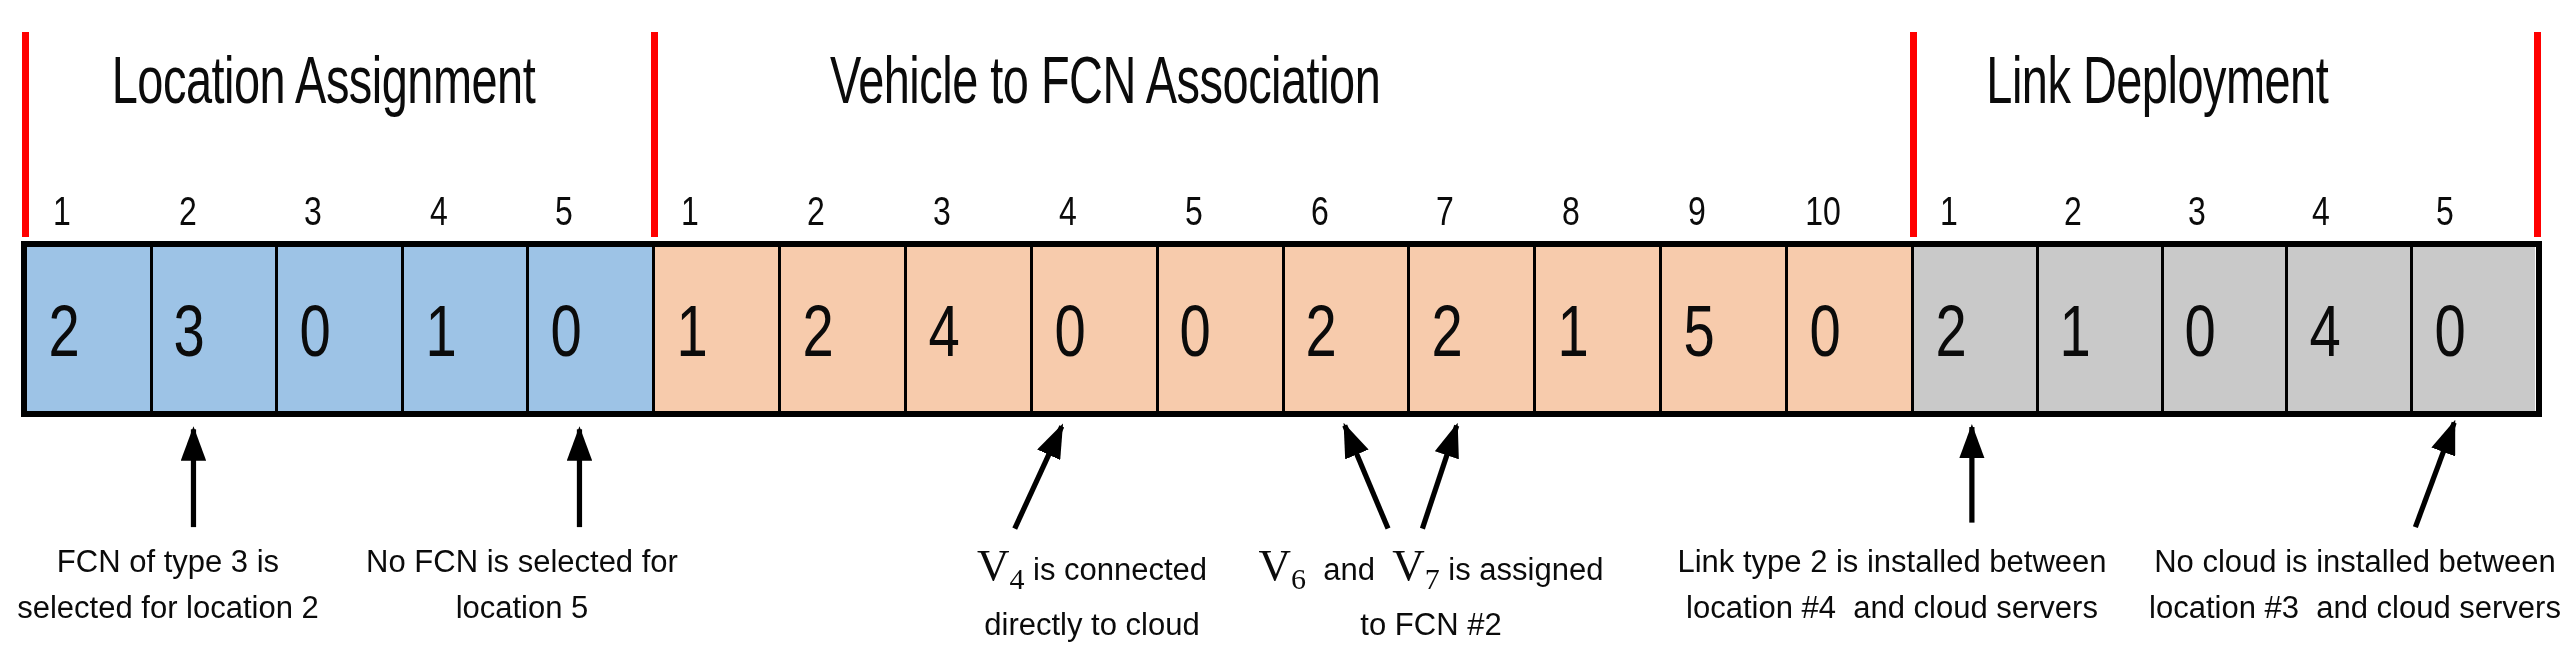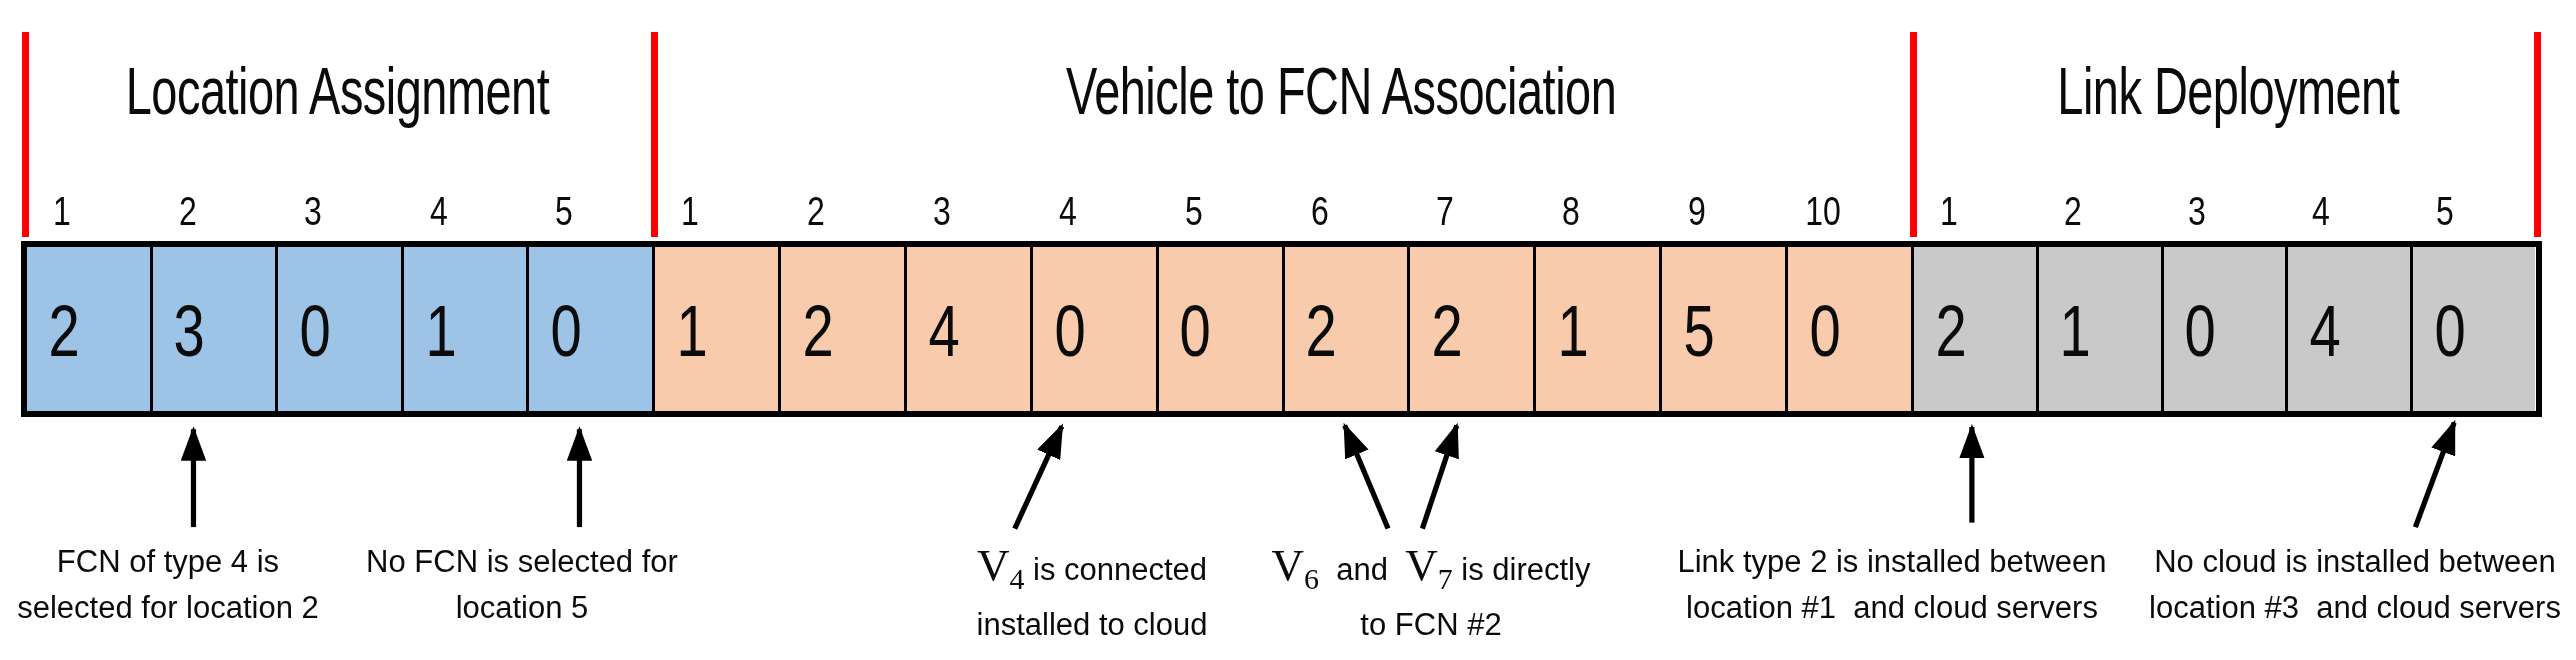--- a/index.html
+++ b/index.html
@@ -4,21 +4,21 @@
 <style>
   html,body{margin:0;padding:0;background:#ffffff;}
   .canvas{
     position:relative;width:2576px;height:660px;background:#ffffff;
     font-family:"Liberation Sans",sans-serif;color:#0b0b0b;overflow:hidden;
   }
   
   .rl{position:absolute;top:32px;height:205px;width:6.7px;background:var(--divider,#ff0000);}
   .rl0{left:22.4px;} .rl1{left:651px;} .rl2{left:1910px;} .rl3{left:2534px;}
   
-  .hdr{position:absolute;top:39px;height:81px;display:flex;align-items:center;justify-content:center;margin-top:11px;}
+  .hdr{position:absolute;top:39px;height:81px;display:flex;align-items:center;}
   .hdr0{left:21px;width:633px;}
   .hdr1{left:712px;width:1259px;}
   .hdr2{left:1913px;width:630px;}
   .hdr-txt{font-size:67px;font-weight:400;transform:scaleX(0.70);white-space:pre;letter-spacing:-0.7px;}
   
   .idxrow{position:absolute;top:178px;height:57px;display:flex;}
   .idx0{left:28px;width:628px;}
   .idx1{left:656px;width:1259px;}
   .idx2{left:1915px;width:621px;}
   .icell{position:relative;flex:1;}
@@ -207,21 +207,21 @@
     </defs>
     <line x1="258" y1="706" x2="258" y2="575" stroke="#000" stroke-width="7" marker-end="url(#ah)"></line>
     <line x1="775" y1="706" x2="775" y2="575" stroke="#000" stroke-width="7" marker-end="url(#ah)"></line>
     <line x1="1358" y1="708" x2="1421" y2="571" stroke="#000" stroke-width="7" marker-end="url(#ah)"></line>
     <line x1="1858" y1="708" x2="1800" y2="570" stroke="#000" stroke-width="7" marker-end="url(#ah)"></line>
     <line x1="1904" y1="708" x2="1950" y2="570" stroke="#000" stroke-width="7" marker-end="url(#ah)"></line>
     <line x1="2640" y1="700" x2="2640" y2="572" stroke="#000" stroke-width="7" marker-end="url(#ah)"></line>
     <line x1="3234" y1="706" x2="3286" y2="566" stroke="#000" stroke-width="7" marker-end="url(#ah)"></line>
   </svg>
 
-  <div class="ann a0"><div class="ann-line"><span class="plain">FCN of type 4 is</span></div><div class="ann-line"><span class="plain">selected for location 2</span></div></div>
+  <div class="ann a0"><div class="ann-line"><span class="plain">FCN of type 3 is</span></div><div class="ann-line"><span class="plain">selected for location 2</span></div></div>
   <div class="ann a1"><div class="ann-line"><span class="plain">No FCN is selected for</span></div><div class="ann-line"><span class="plain">location 5</span></div></div>
-  <div class="ann a2"><div class="ann-line"><span class="var">V</span><span class="sub">4</span><span class="plain"> is connected</span></div><div class="ann-line"><span class="plain">installed to cloud</span></div></div>
-  <div class="ann a3"><div class="ann-line"><span class="var">V</span><span class="sub">6</span><span class="plain">  and  </span><span class="var">V</span><span class="sub">7</span><span class="plain"> is directly</span></div><div class="ann-line"><span class="plain">to FCN #2</span></div></div>
-  <div class="ann a4"><div class="ann-line"><span class="plain">Link type 2 is installed between</span></div><div class="ann-line"><span class="plain">location #1  and cloud servers</span></div></div>
+  <div class="ann a2"><div class="ann-line"><span class="var">V</span><span class="sub">4</span><span class="plain"> is connected</span></div><div class="ann-line"><span class="plain">directly to cloud</span></div></div>
+  <div class="ann a3"><div class="ann-line"><span class="var">V</span><span class="sub">6</span><span class="plain">  and  </span><span class="var">V</span><span class="sub">7</span><span class="plain"> is assigned</span></div><div class="ann-line"><span class="plain">to FCN #2</span></div></div>
+  <div class="ann a4"><div class="ann-line"><span class="plain">Link type 2 is installed between</span></div><div class="ann-line"><span class="plain">location #4  and cloud servers</span></div></div>
   <div class="ann a5"><div class="ann-line"><span class="plain">No cloud is installed between</span></div><div class="ann-line"><span class="plain">location #3  and cloud servers</span></div></div>
 
 </div>
 
 
 </body></html>

